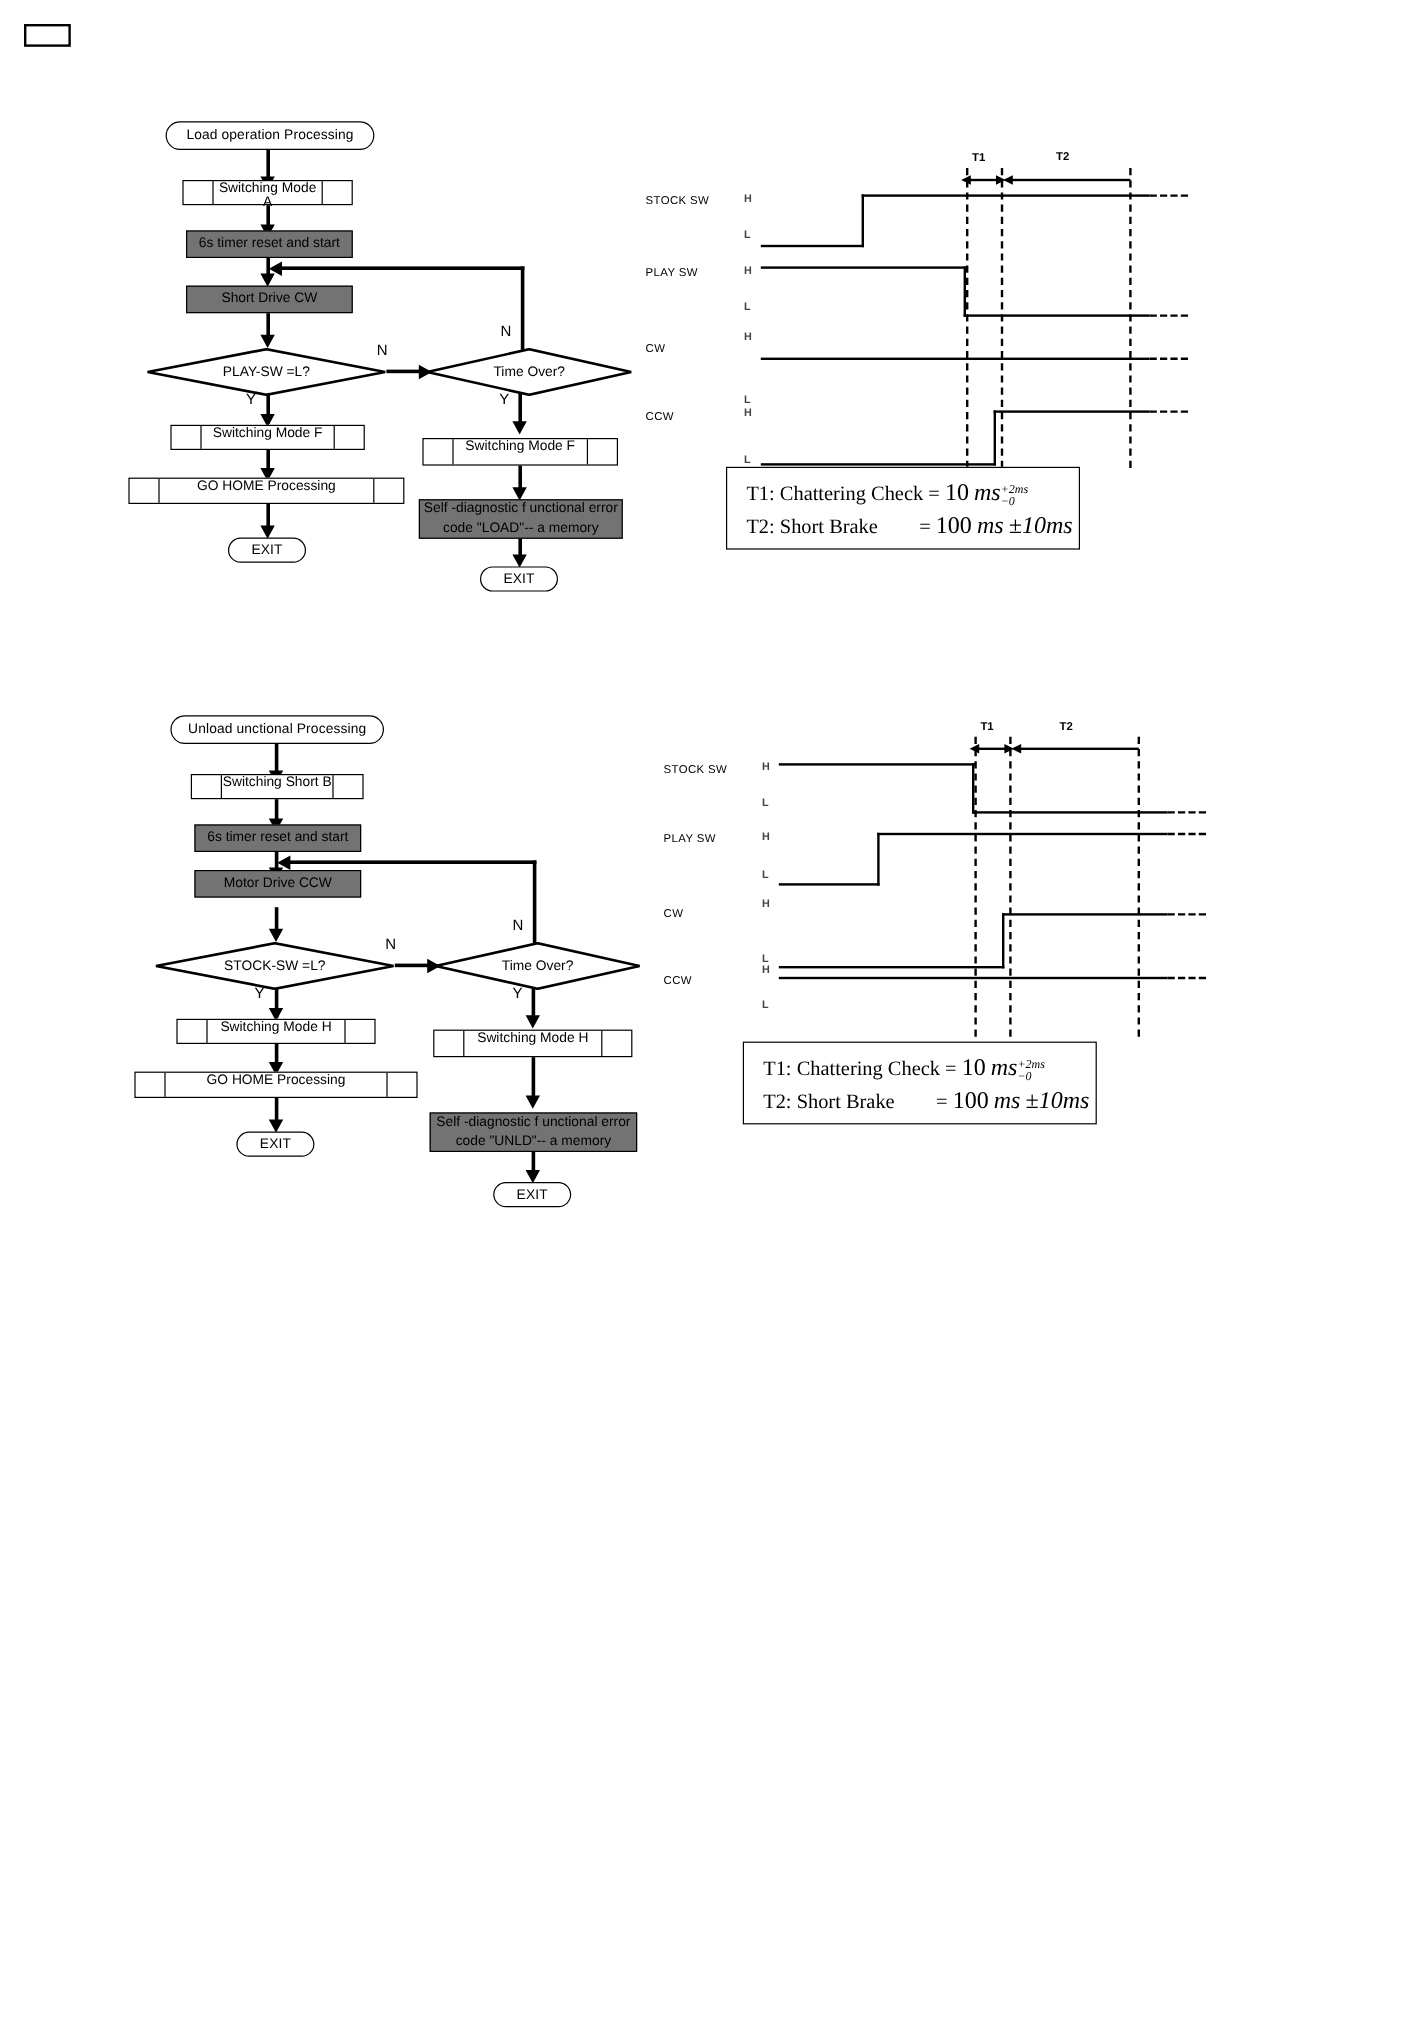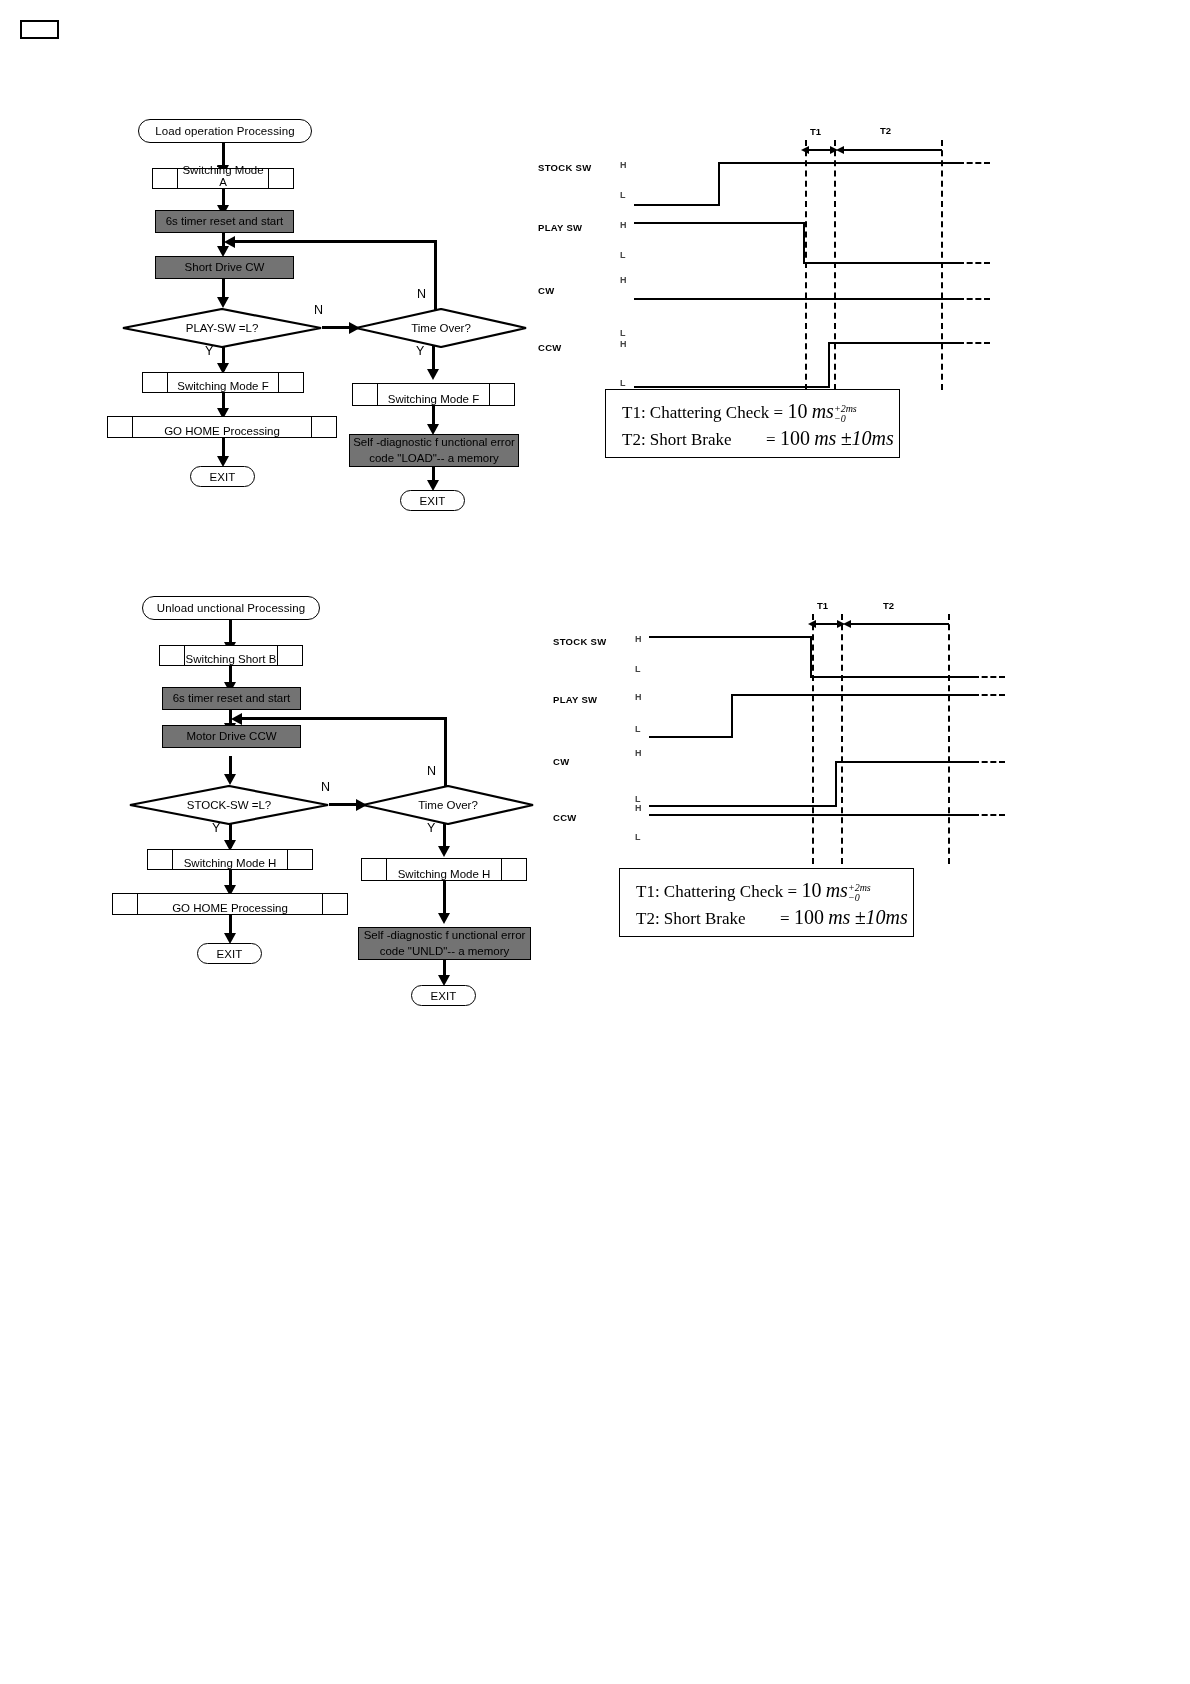--- a/index.html
+++ b/index.html
@@ -23,42 +23,42 @@
     display:flex;align-items:center;justify-content:center;
     font-size:11.5px;text-align:center;line-height:1.35;
   }
   
   .fc-pred{
     border:1.6px solid #000;background:#fff;
     display:flex;align-items:stretch;font-size:11.5px;
   }
   .fc-pred .bar{width:24px;border-right:1.6px solid #000;flex:0 0 auto;}
   .fc-pred .bar.right{border-right:none;border-left:1.6px solid #000;}
-  .fc-pred .mid{flex:1 1 auto;display:flex;align-items:flex-end;justify-content:center;text-align:center;}
+  .fc-pred .mid{flex:1 1 auto;display:flex;align-items:flex-start;justify-content:center;text-align:center;}
 
   
   .fc-dec{position:absolute;}
   .fc-dec .dia{position:absolute;inset:0;}
   .fc-dec .lbl{
     position:absolute;inset:0;display:flex;align-items:center;justify-content:center;
     font-size:11.5px;white-space:nowrap;
   }
 
   
   .ln-v{position:absolute;background:#000;width:3px;}
   .ln-h{position:absolute;background:#000;height:3px;}
   .arrow-d{position:absolute;width:0;height:0;border-left:6.5px solid transparent;border-right:6.5px solid transparent;border-top:11px solid #000;}
   .arrow-r{position:absolute;width:0;height:0;border-top:6.5px solid transparent;border-bottom:6.5px solid transparent;border-left:11px solid #000;}
   .arrow-l{position:absolute;width:0;height:0;border-top:6.5px solid transparent;border-bottom:6.5px solid transparent;border-right:11px solid #000;}
 
   .br-lbl{position:absolute;font-size:12.5px;}
 
   
   .tc{position:absolute;}
-  .tc-sig-name{position:absolute;font-size:9.5px;font-weight:bold;letter-spacing:.3px;}
+  .tc-sig-name{position:absolute;font-size:9.5px;font-weight:normal;letter-spacing:.3px;}
   .tc-lvl{position:absolute;font-size:9px;font-weight:bold;color:#444;}
   .wv-h{position:absolute;background:#000;height:2.4px;}
   .wv-v{position:absolute;background:#000;width:2.4px;}
   .dash-v{position:absolute;width:0;border-left:2px dashed #000;}
   .tick-lbl{position:absolute;font-size:9.5px;font-weight:bold;}
   .dim-line{position:absolute;background:#000;height:1.6px;}
   .dim-ar-l{position:absolute;width:0;height:0;border-top:4px solid transparent;border-bottom:4px solid transparent;border-right:8px solid #000;}
   .dim-ar-r{position:absolute;width:0;height:0;border-top:4px solid transparent;border-bottom:4px solid transparent;border-left:8px solid #000;}
   .tail{position:absolute;border-top:2.4px dashed #000;}
 
@@ -75,21 +75,21 @@
 </style>
 </head>
 <body>
 
 <div class="page">
 
   <div class="abs corner-box" style="left:20px;top:20px;width:39px;height:19px;"></div>
 
   <div class="abs" style="left:0;top:0;width:1190px;height:520px;">
 
-    <div class="abs" style="left:0;top:18px;width:560px;height:520px;">
+    <div class="abs" style="left:0;top:0;width:560px;height:520px;">
 
       <div class="abs fc-term" style="left:138px;top:101px;width:174px;height:24px;">
         <span>Load operation Processing</span>
       </div>
       <div class="ln-v" style="left:222px;top:125px;height:24px;"></div>
       <div class="arrow-d" style="left:217px;top:147px;"></div>
 
       <div class="abs fc-pred" style="left:152px;top:150px;width:142px;height:21px;">
         <div class="bar"></div>
         <div class="mid">

